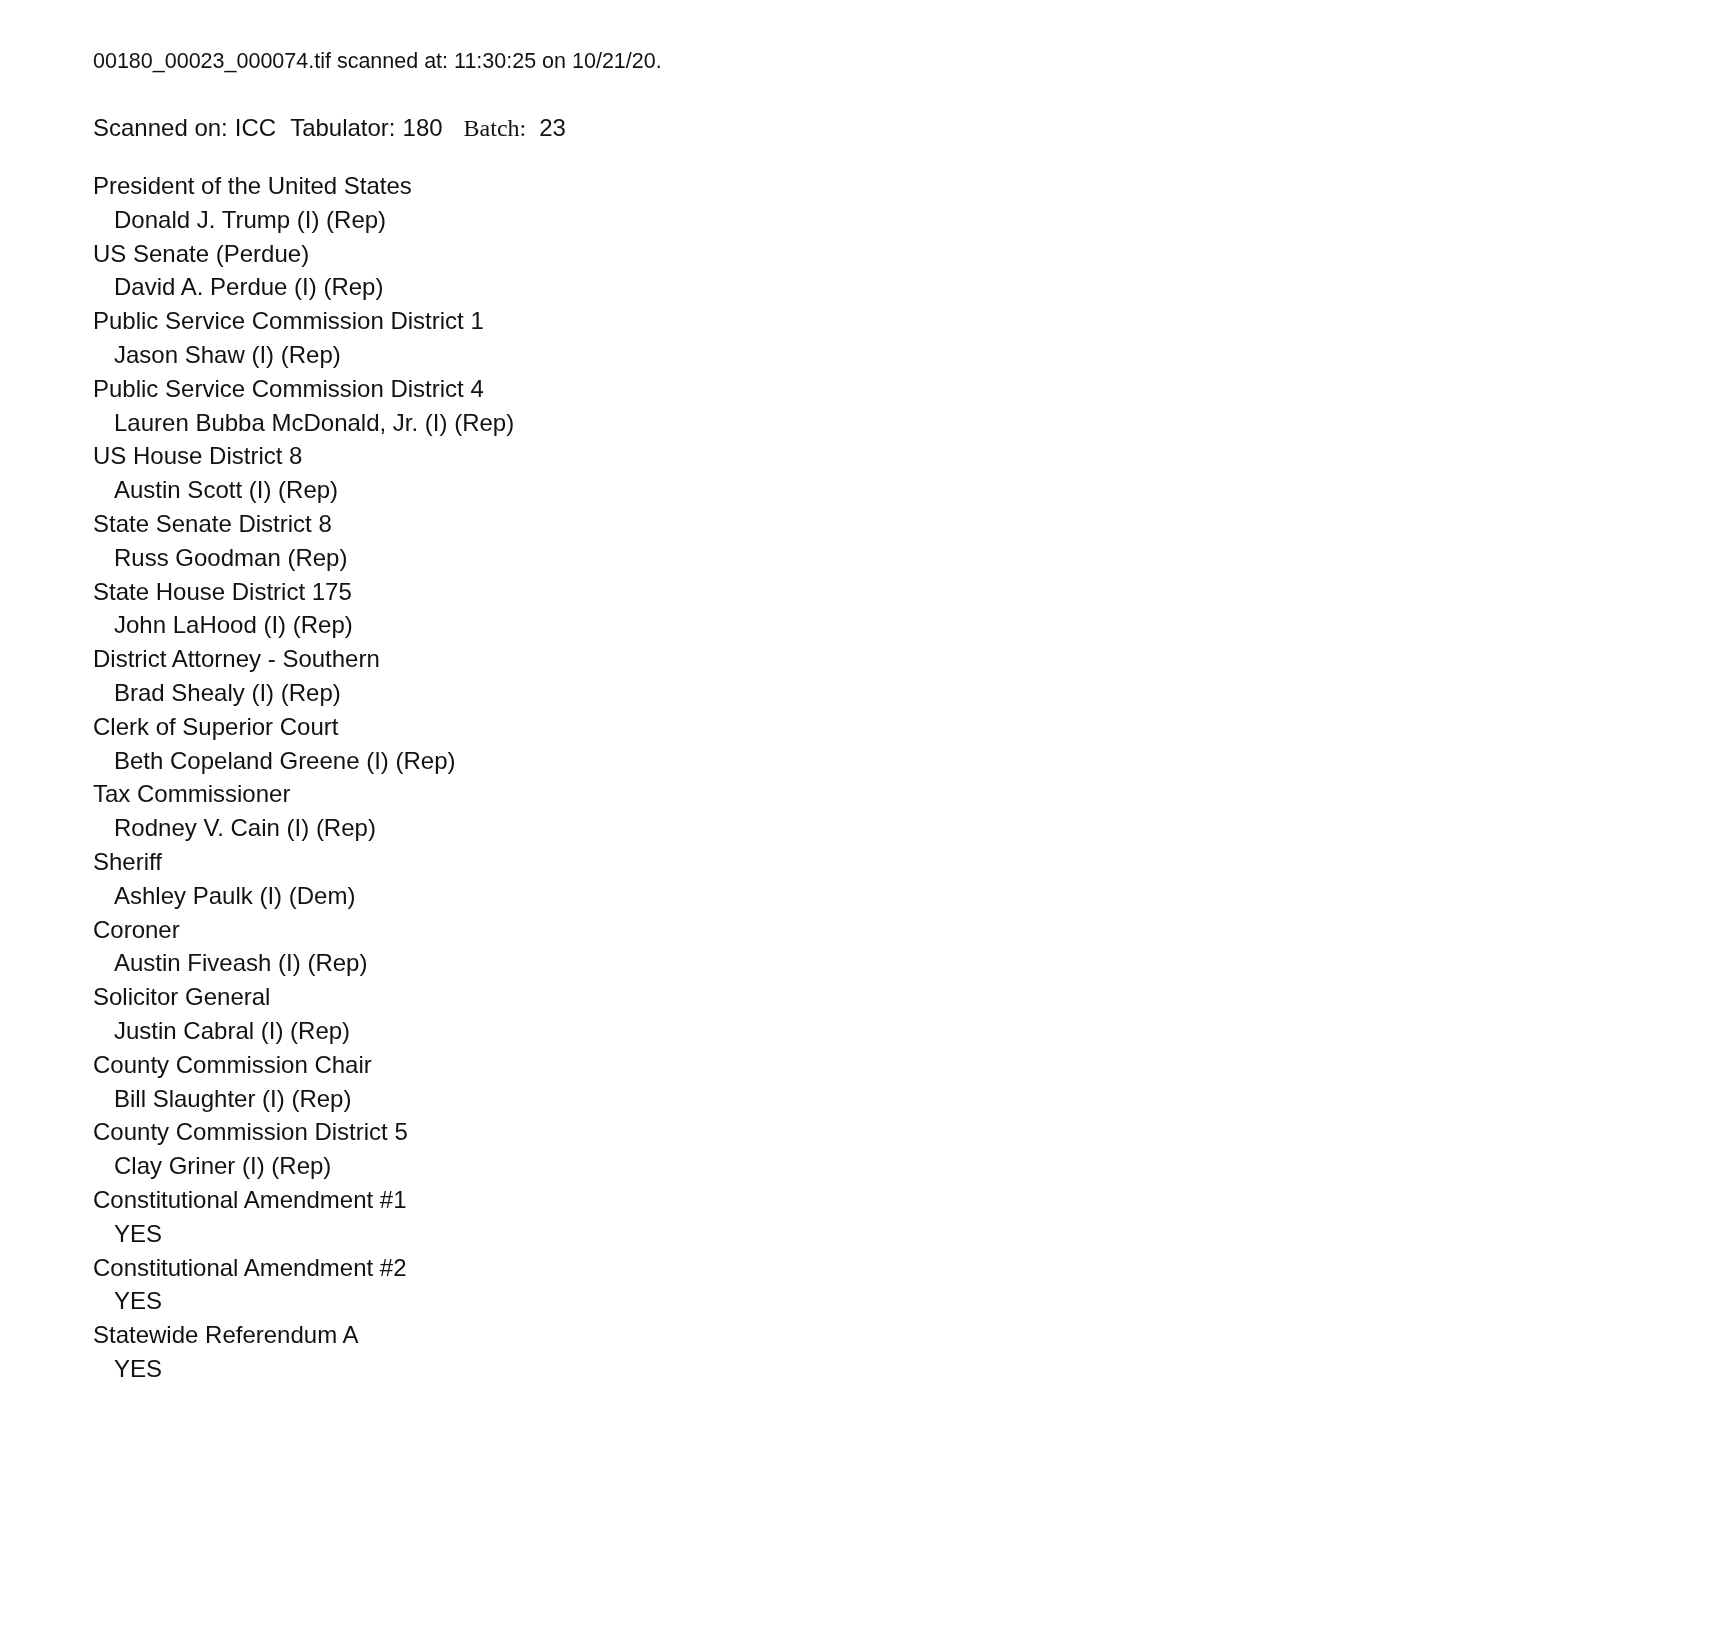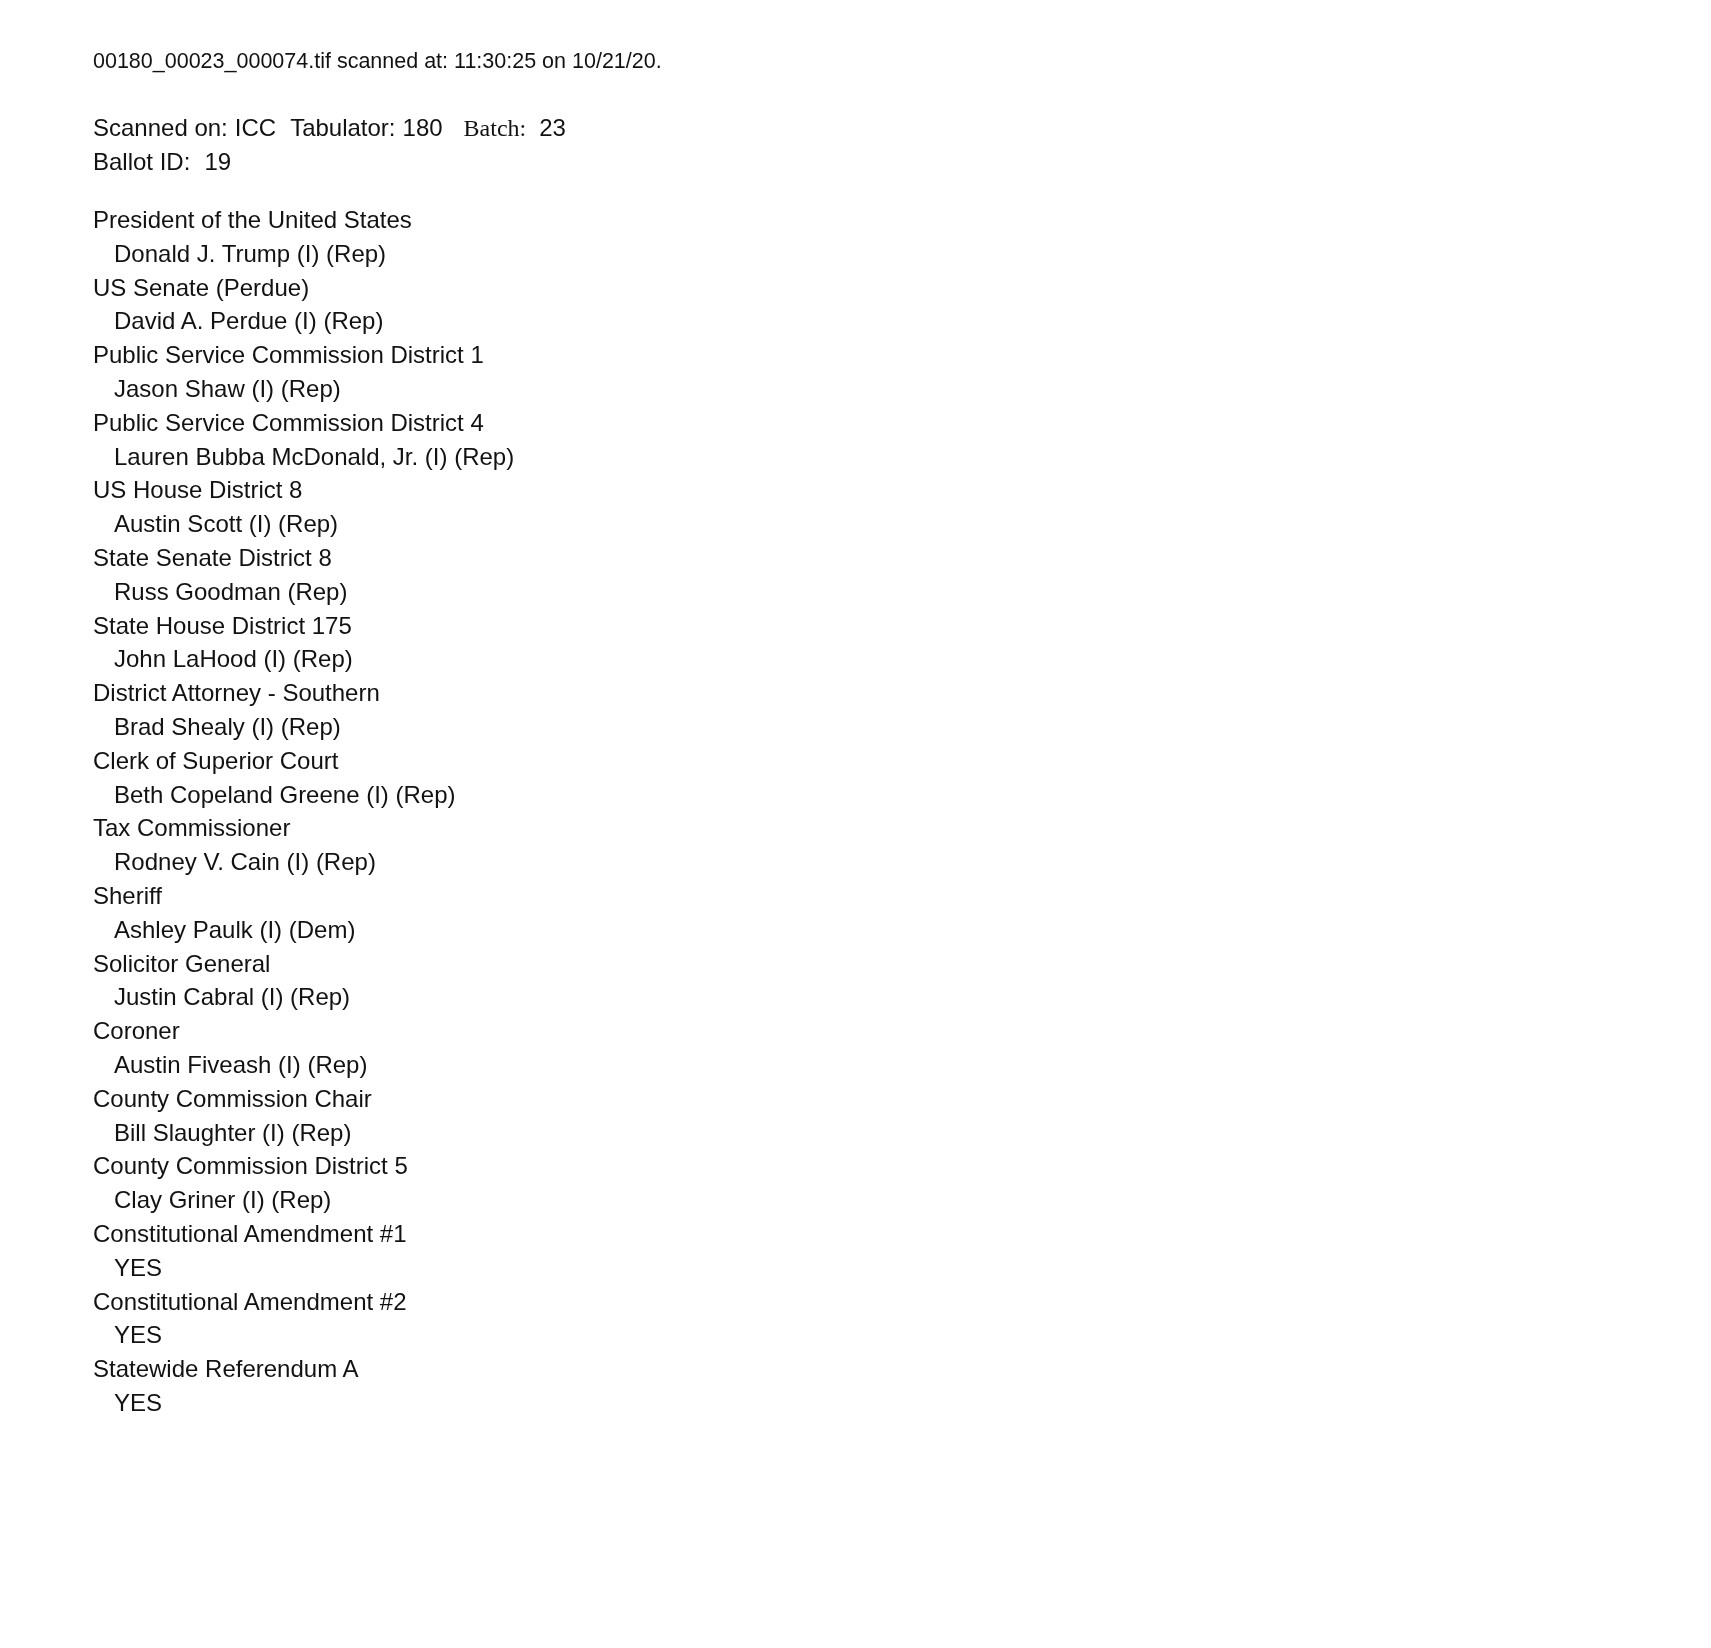--- a/index.html
+++ b/index.html
@@ -45,23 +45,20 @@
 </head>
 <body>
 
 <div class="page">
 
   <div class="scan-line">00180_00023_000074.tif scanned at: 11:30:25 on 10/21/20.</div>
 
   <div class="info-block">
     <div class="info-line">
       <span class="seg">Scanned on:</span><span class="val">ICC</span><span class="seg seg-tabulator">Tabulator:</span><span class="val">180</span><span class="seg seg-batch">Batch:</span><span class="val val-batch">23</span>
-    </div>
-    <div class="info-line">
-      <span class="seg">Ballot ID:</span><span class="val val-ballot">19</span>
     </div>
   </div>
 
   <div class="contest-list">
     <div>
       <div class="contest-title">President of the United States</div>
       <div class="contest-selection">Donald J. Trump (I) (Rep)</div>
     </div>
 
     <div>
@@ -109,27 +106,27 @@
       <div class="contest-title">Tax Commissioner</div>
       <div class="contest-selection">Rodney V. Cain (I) (Rep)</div>
     </div>
 
     <div>
       <div class="contest-title">Sheriff</div>
       <div class="contest-selection">Ashley Paulk (I) (Dem)</div>
     </div>
 
     <div>
-      <div class="contest-title">Solicitor General</div>
-      <div class="contest-selection">Justin Cabral (I) (Rep)</div>
+      <div class="contest-title">Coroner</div>
+      <div class="contest-selection">Austin Fiveash (I) (Rep)</div>
     </div>
 
     <div>
-      <div class="contest-title">Coroner</div>
-      <div class="contest-selection">Austin Fiveash (I) (Rep)</div>
+      <div class="contest-title">Solicitor General</div>
+      <div class="contest-selection">Justin Cabral (I) (Rep)</div>
     </div>
 
     <div>
       <div class="contest-title">County Commission Chair</div>
       <div class="contest-selection">Bill Slaughter (I) (Rep)</div>
     </div>
 
     <div>
       <div class="contest-title">County Commission District 5</div>
       <div class="contest-selection">Clay Griner (I) (Rep)</div>

